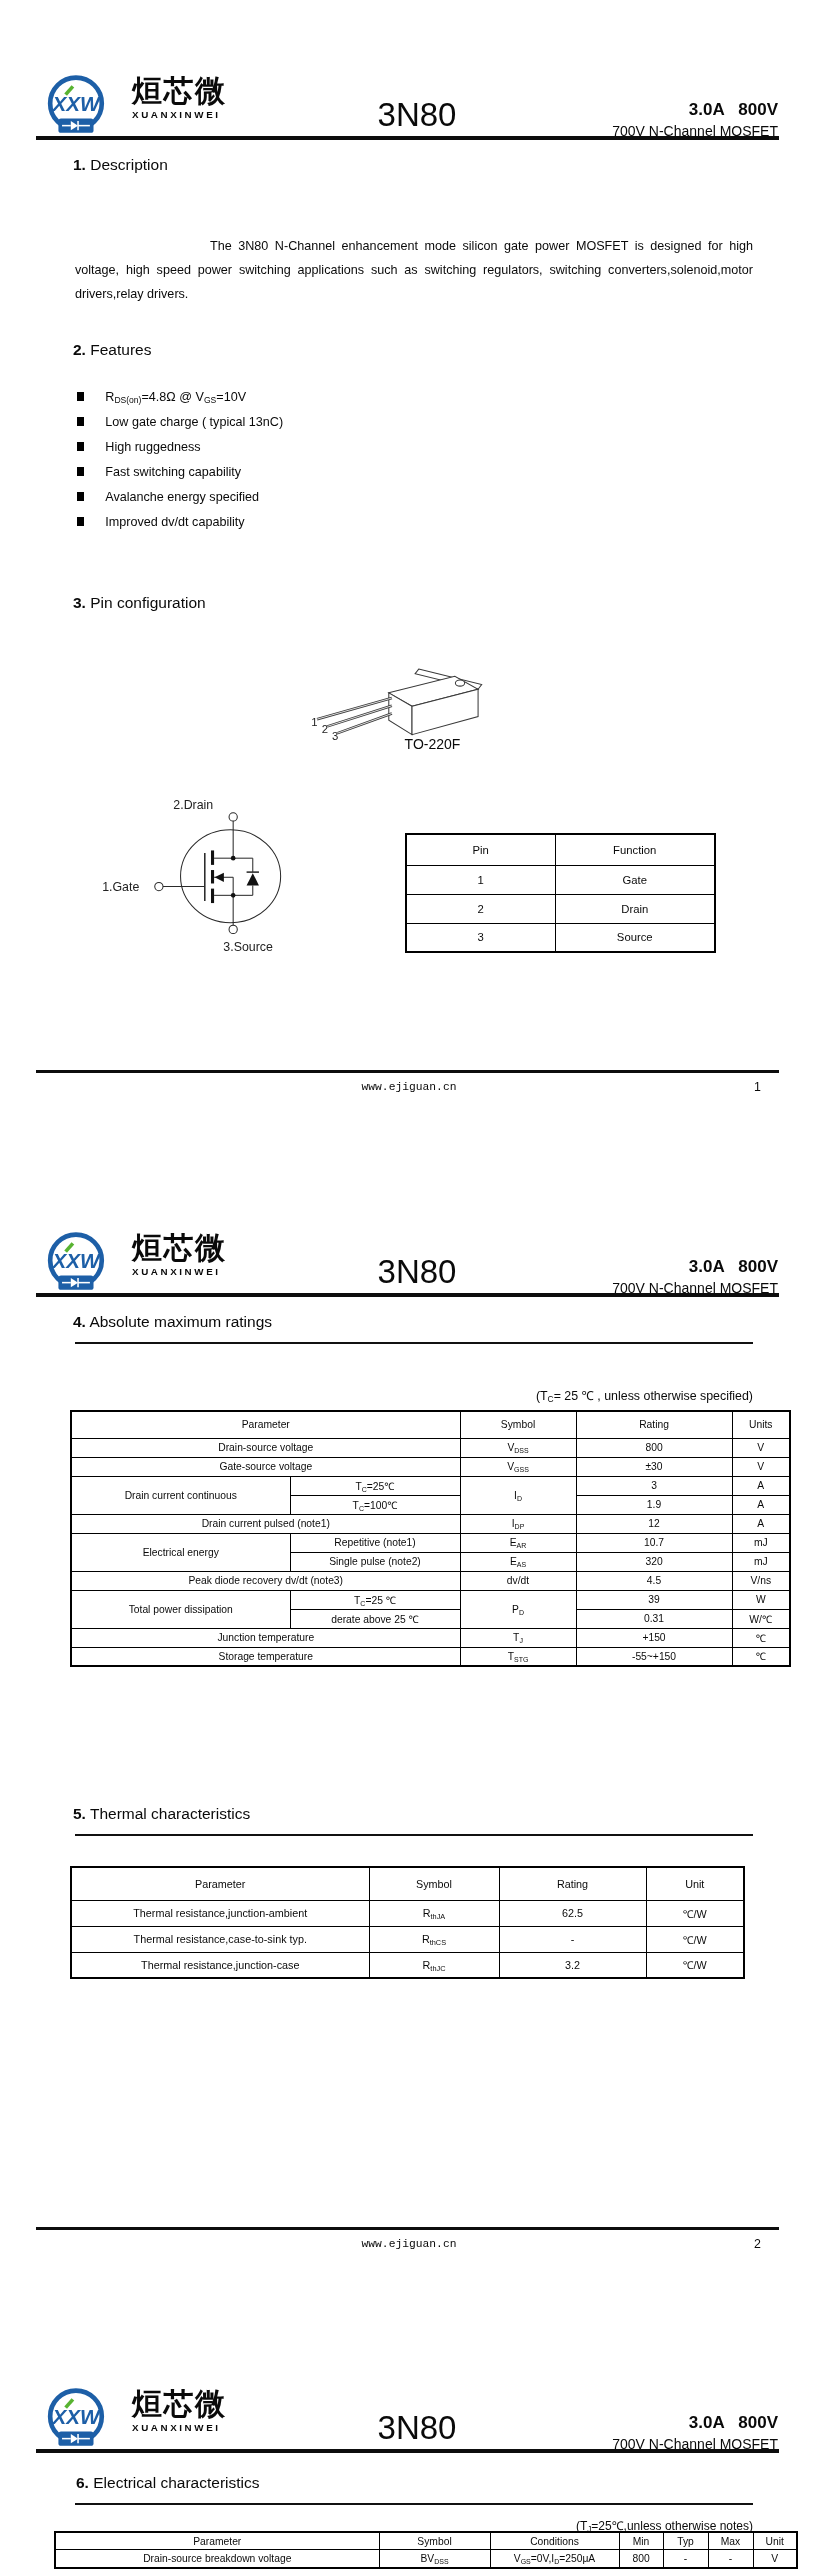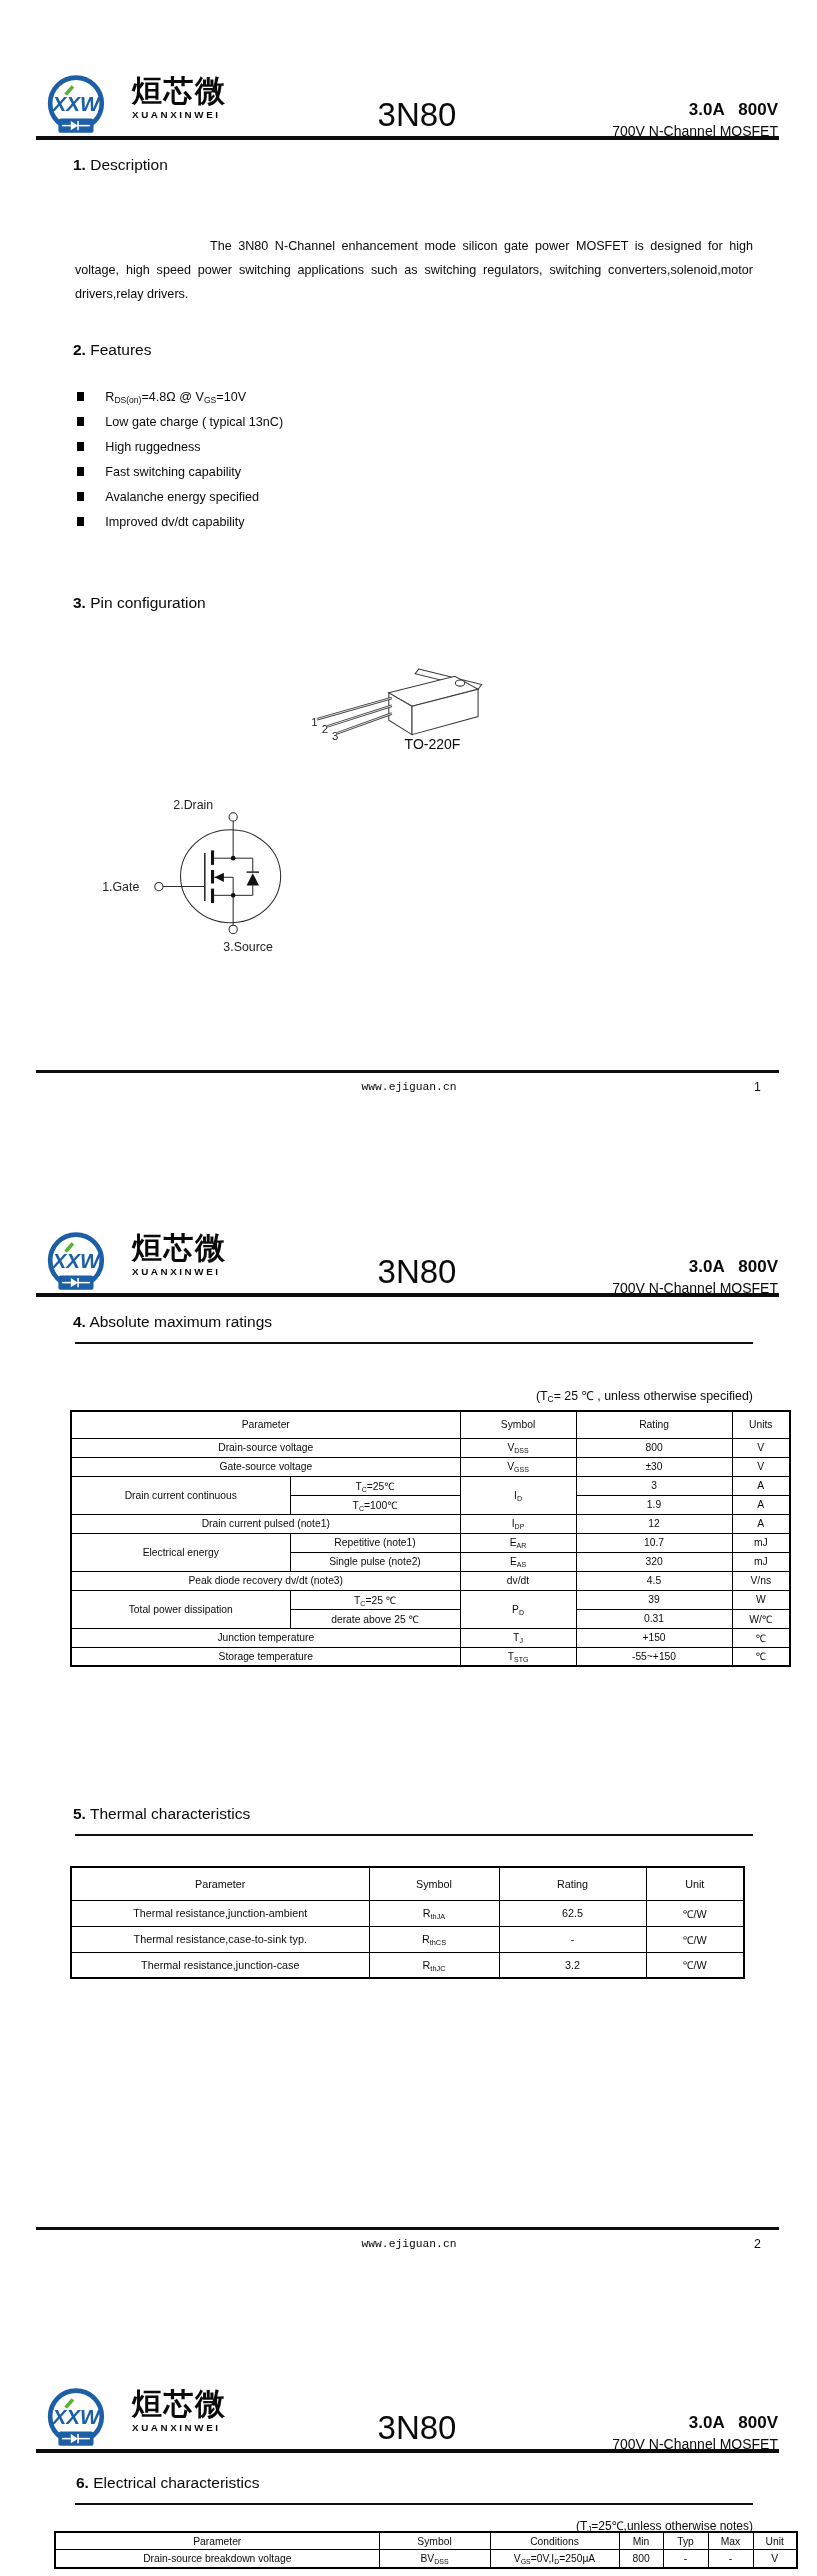--- a/index.html
+++ b/index.html
@@ -181,20 +181,49 @@
         <polygon points="226,202 244,193 244,211"></polygon>
         <polygon points="288,218 312,218 300,194"></polygon>
         <circle cx="262" cy="165" r="4.5"></circle>
           <circle cx="262" cy="237" r="4.5"></circle>
       </g>
       <text x="146" y="70" font-size="24" fill="#222">2.Drain</text>
       <text x="8" y="228" font-size="24" fill="#222">1.Gate</text>
       <text x="243" y="344" font-size="24" fill="#222">3.Source</text>
     </svg>
 
+    <table class="tbl pin-tbl">
+      <colgroup>
+          <col style="width:149px">
+          <col style="width:160px">
+        </colgroup>
+      <thead>
+        <tr class="hdr2">
+          <td>Pin</td>
+          <td>Function</td>
+        </tr>
+      </thead>
+      <tbody>
+
+          <tr>
+            <td>1</td>
+            <td>Gate</td>
+          </tr>
+
+          <tr>
+            <td>2</td>
+            <td>Drain</td>
+          </tr>
+
+          <tr>
+            <td>3</td>
+            <td>Source</td>
+          </tr>
+        </tbody>
+    </table>
 
     <div class="ftr-rule"></div>
     <div class="ftr-url">www.ejiguan.cn</div>
     <div class="ftr-pg">1</div>
   </div>
 
   <div class="page" id="p2">
     <div class="hdr">
       <div class="logo">
         <svg width="64" height="63" viewBox="0 0 124 122">

